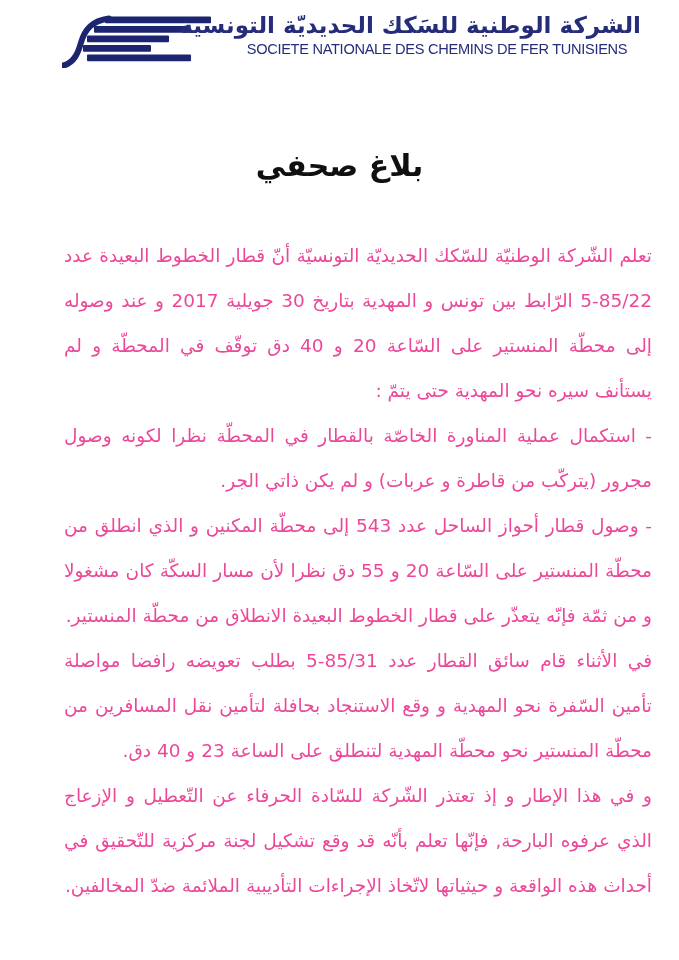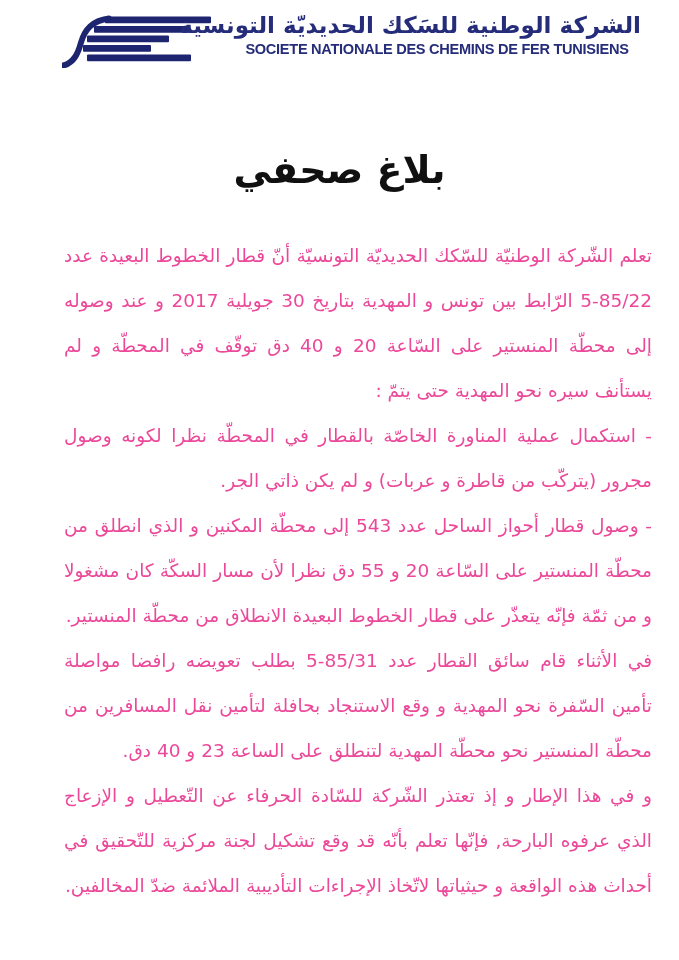--- a/index.html
+++ b/index.html
@@ -31,41 +31,41 @@
     direction: rtl;
     font-size: 23px;
     font-weight: bold;
     line-height: 1.15;
     white-space: nowrap;
   }
   .company-fr {
     direction: ltr;
     font-family: "Liberation Sans", sans-serif;
     font-size: 14.6px;
-    font-weight: bold;
+    font-weight: normal;
     letter-spacing: -0.3px;
     white-space: nowrap;
     margin-top: 3px;
   }
   .date-line {
     position: absolute;
     top: 80px;
     right: 19px;
     direction: rtl;
     font-size: 15.5px;
     color: #222222;
   }
   .doc-title {
     position: absolute;
     top: 148px;
     left: 0;
     width: 679px;
     direction: rtl;
     text-align: center;
-    font-size: 38px;
+    font-size: 30px;
     font-weight: bold;
     color: #101010;
   }
   .body-text {
     position: absolute;
     top: 233px;
     left: 64px;
     width: 588px;
     direction: rtl;
     text-align: justify;

